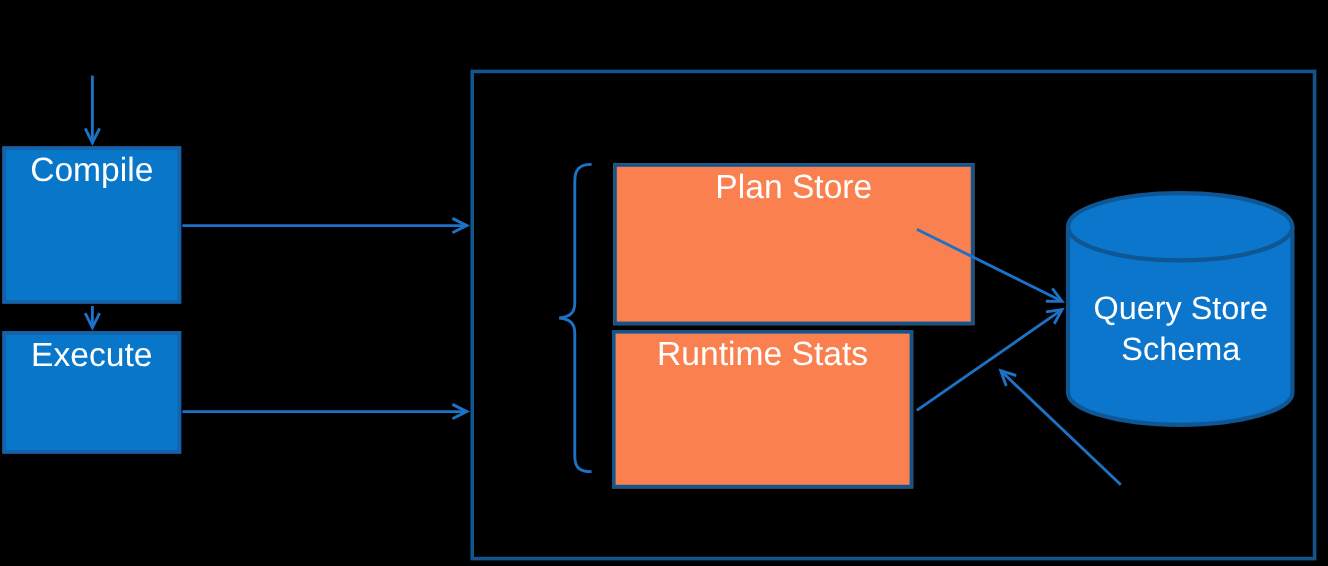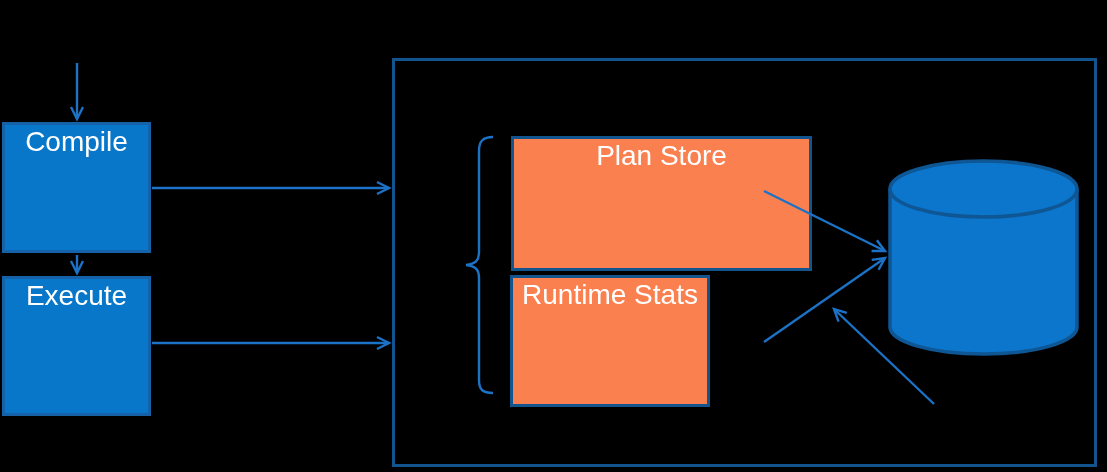--- a/index.html
+++ b/index.html
@@ -81,29 +81,29 @@
 <body>
 
 <div class="stage">
 
   <div class="container-rect" style="left:392px;top:58px;width:705px;height:409px;"></div>
 
   <div class="node process" style="left:2px;top:122px;width:149px;height:131px;">
     <span>Compile</span>
   </div>
 
-  <div class="node process" style="left:2px;top:276px;width:149px;height:140px;">
+  <div class="node process" style="left:2px;top:276px;width:149px;height:102px;">
     <span>Execute</span>
   </div>
 
   <div class="node store" style="left:511px;top:136px;width:301px;height:135px;">
     <span>Plan Store</span>
   </div>
 
-  <div class="node store" style="left:510px;top:275px;width:200px;height:132px;">
+  <div class="node store" style="left:510px;top:275px;width:251px;height:132px;">
     <span>Runtime Stats</span>
   </div>
 
   <svg class="overlay" width="1107" height="472" viewBox="0 0 1107 472">
     <defs>
       <marker id="ah" markerWidth="17" markerHeight="17" refX="14" refY="8" orient="auto" markerUnits="userSpaceOnUse">
         <path d="M2,2 L14,8 L2,14" class="arrow-head" stroke-width="2.4"></path>
       </marker>
     </defs>
 
@@ -122,14 +122,17 @@
 
     <line class="arrow-line" x1="77" y1="63" x2="77" y2="119" marker-end="url(#ah)"></line>
     <line class="arrow-line" x1="77" y1="255" x2="77" y2="273" marker-end="url(#ah)"></line>
     <line class="arrow-line" x1="152" y1="188" x2="389" y2="188" marker-end="url(#ah)"></line>
     <line class="arrow-line" x1="152" y1="343" x2="389" y2="343" marker-end="url(#ah)"></line>
     <line class="arrow-line" x1="764" y1="191" x2="885" y2="251" marker-end="url(#ah)"></line>
     <line class="arrow-line" x1="764" y1="342" x2="885" y2="258" marker-end="url(#ah)"></line>
     <line class="arrow-line" x1="934" y1="404" x2="834" y2="309" marker-end="url(#ah)"></line>
   </svg>
 
+  <div class="cyl-label" style="left:890px;top:225px;width:188px;height:100px;">
+    <span>Query Store Schema</span>
+  </div>
 
 </div>
 
 </body></html>

